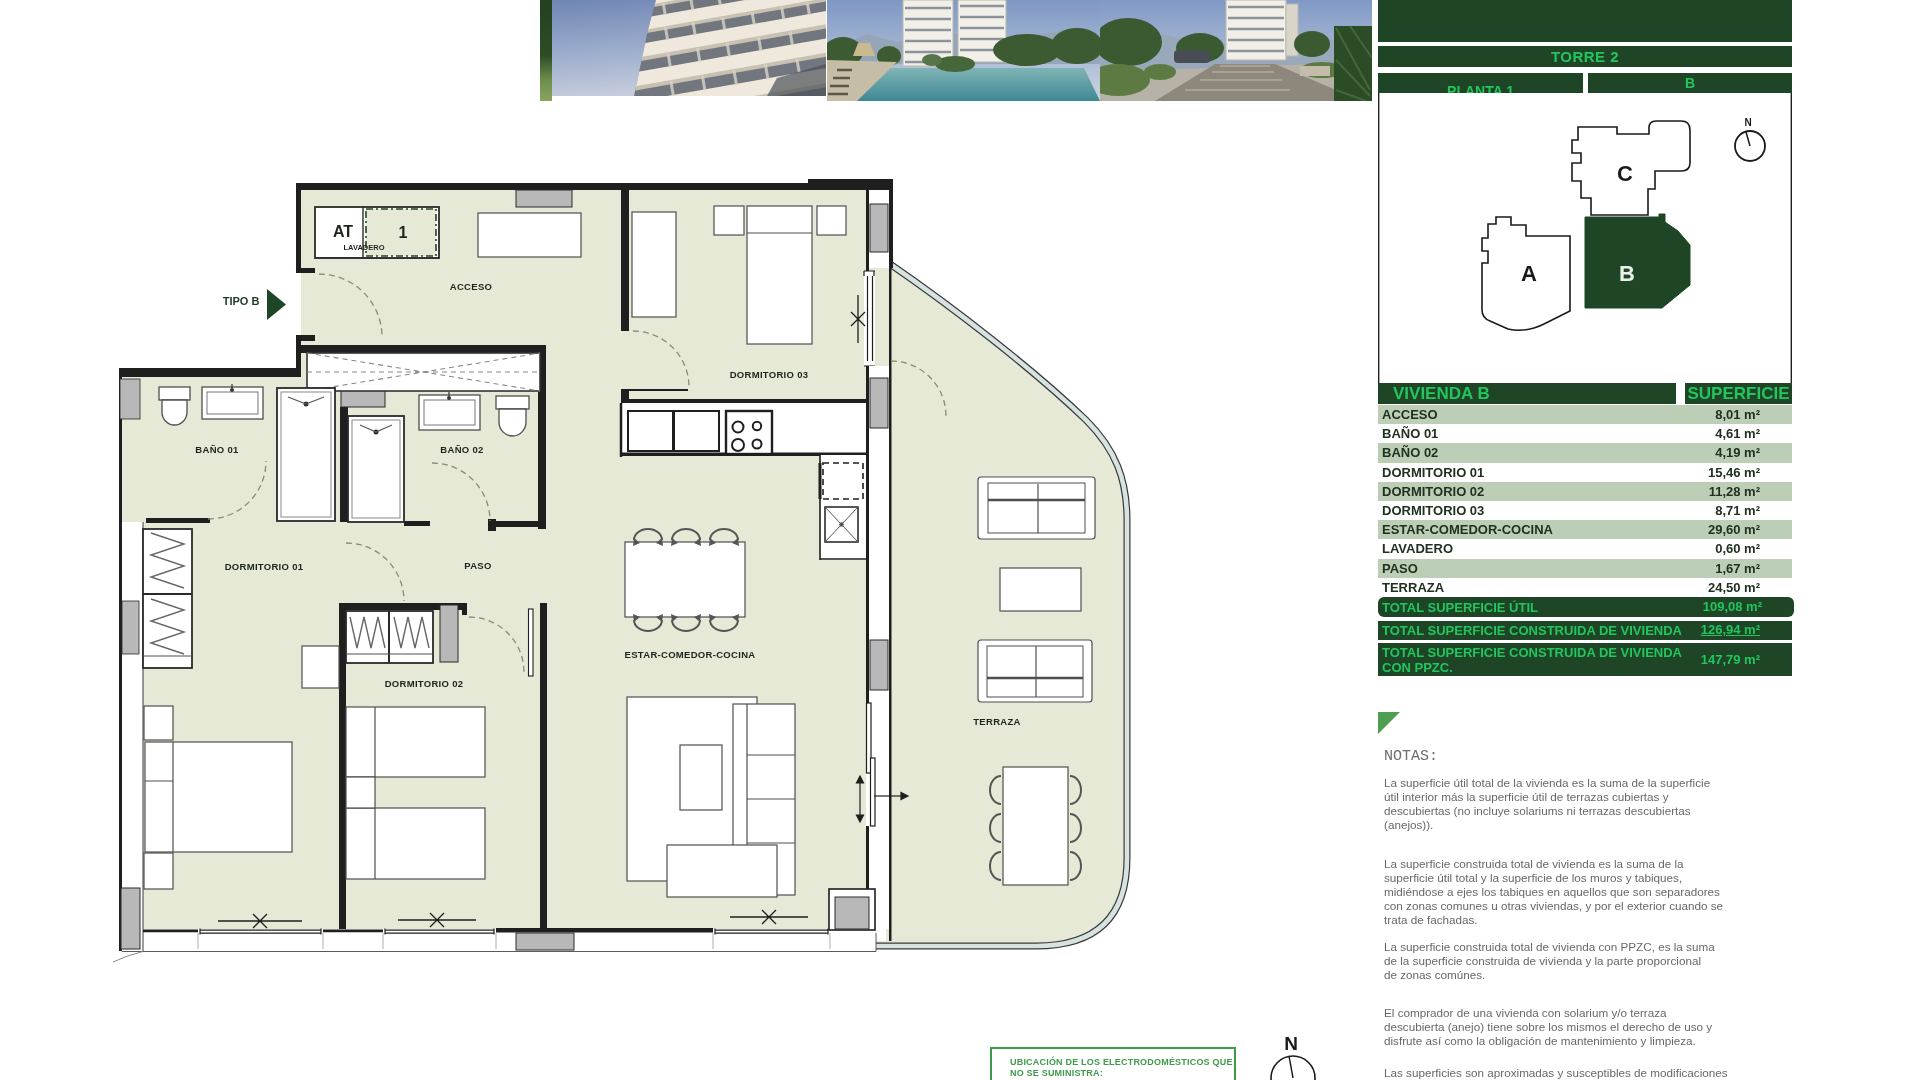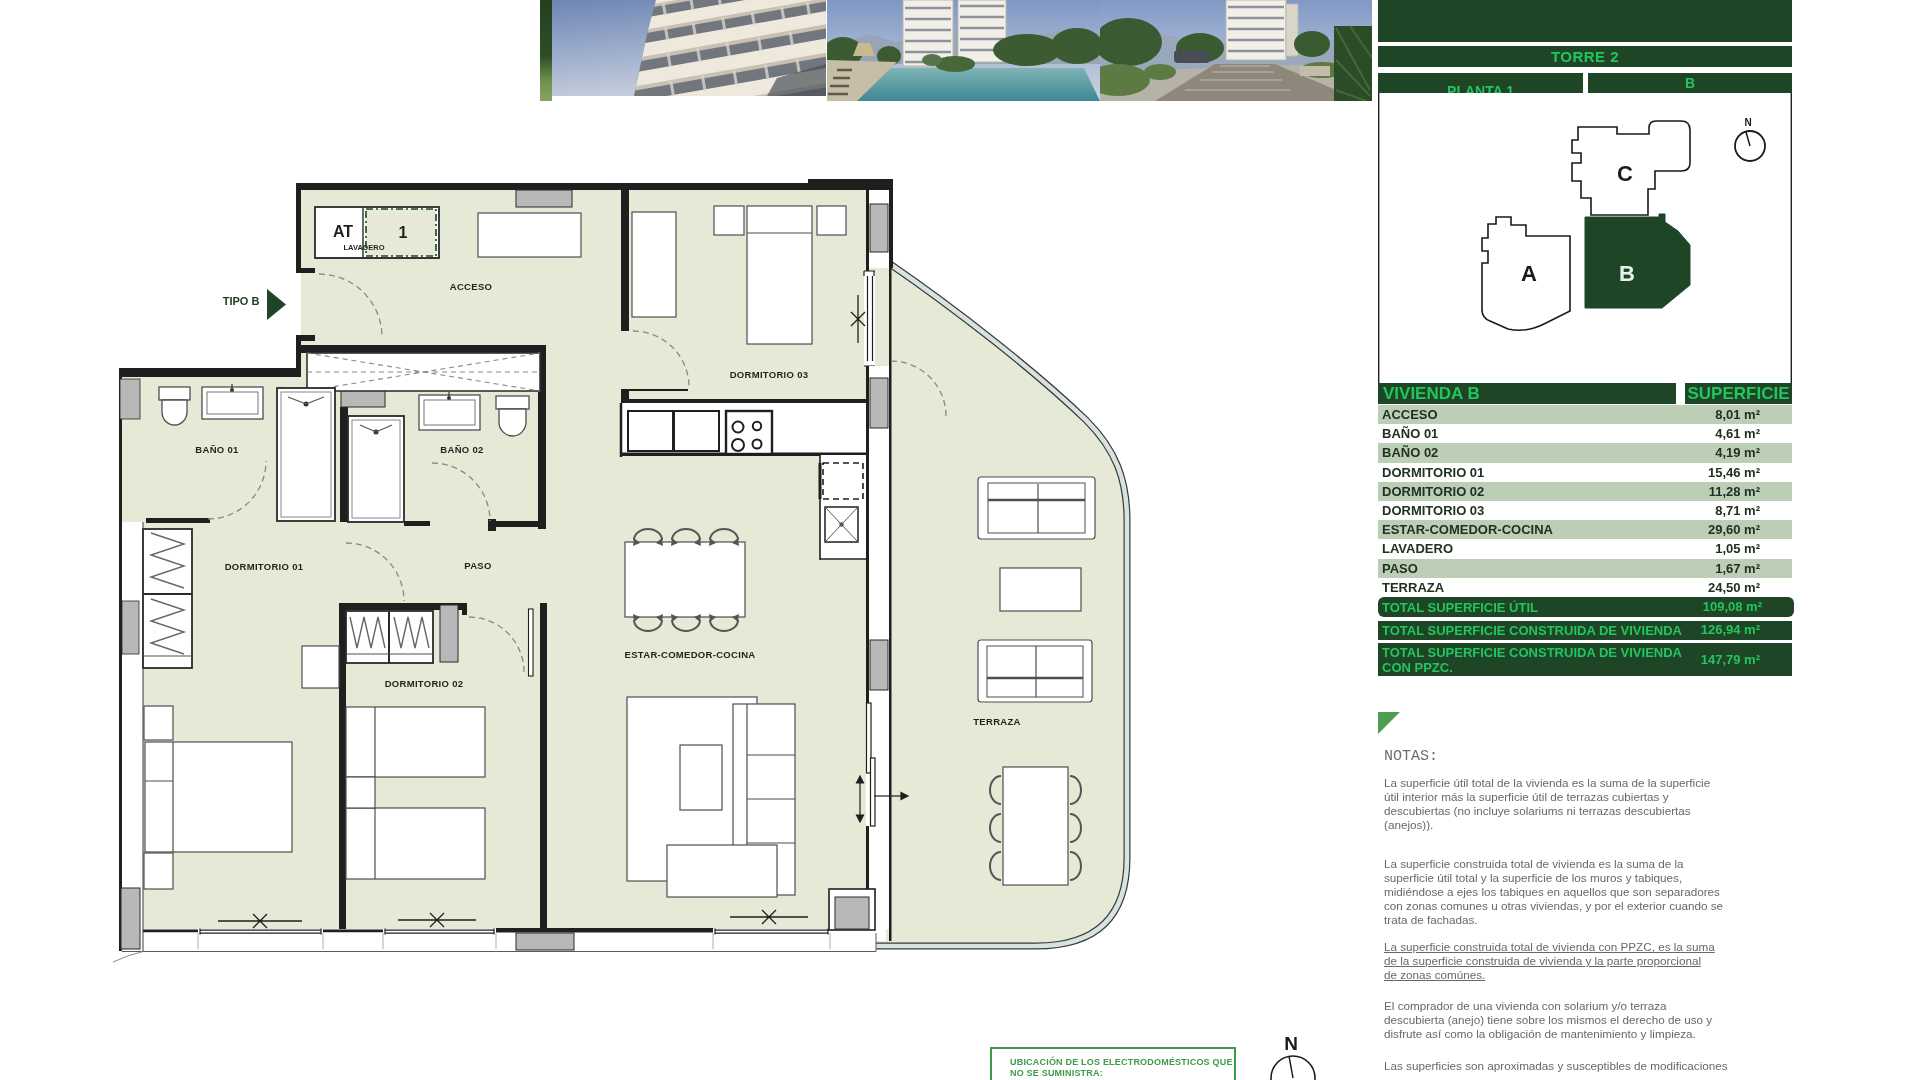--- a/index.html
+++ b/index.html
@@ -151,21 +151,21 @@
 
   <text x="247" y="88" font-size="22" font-weight="bold" fill="#1a1a1a" text-anchor="middle">C</text>
   <text x="249" y="188" font-size="22" font-weight="bold" fill="#e9efe9" text-anchor="middle">B</text>
   <text x="151" y="188" font-size="22" font-weight="bold" fill="#1a1a1a" text-anchor="middle">A</text>
 
   <circle cx="372" cy="53" r="15" fill="none" stroke="#1a1a1a" stroke-width="1.8"></circle>
   <path d="M372,53 L368,39" stroke="#1a1a1a" stroke-width="1.5"></path>
   <text x="370" y="33" font-size="10" font-weight="bold" fill="#1a1a1a" text-anchor="middle">N</text>
 </svg>
 
-<div class="bar dg" style="left:1378px;top:383px;width:298px;height:21px;justify-content:flex-start;padding-left:5px;font-size:17px;box-sizing:border-box;">VIVIENDA B</div>
+<div class="bar dg" style="left:1378px;top:383px;width:298px;height:21px;justify-content:flex-start;padding-left:15px;font-size:17px;box-sizing:border-box;">VIVIENDA B</div>
 <div class="bar dg" style="left:1685px;top:383px;width:107px;height:21px;font-size:17px;">SUPERFICIE</div>
 
 <div class="abs" id="rows" style="left:1378px;top:405px;width:414px;font-size:13px;font-weight:bold;color:#203120;">
 <div style="position:relative;height:19.2px;background:#bccfb6;">
         <span style="position:absolute;left:4px;top:2px;">ACCESO</span>
         <span style="position:absolute;right:32px;top:2px;">8,01 m²</span>
       </div>
 <div style="position:relative;height:19.2px;background:#ffffff;">
         <span style="position:absolute;left:4px;top:2px;">BAÑO 01</span>
         <span style="position:absolute;right:32px;top:2px;">4,61 m²</span>
@@ -185,51 +185,51 @@
 <div style="position:relative;height:19.2px;background:#ffffff;">
         <span style="position:absolute;left:4px;top:2px;">DORMITORIO 03</span>
         <span style="position:absolute;right:32px;top:2px;">8,71 m²</span>
       </div>
 <div style="position:relative;height:19.2px;background:#bccfb6;">
         <span style="position:absolute;left:4px;top:2px;">ESTAR-COMEDOR-COCINA</span>
         <span style="position:absolute;right:32px;top:2px;">29,60 m²</span>
       </div>
 <div style="position:relative;height:19.2px;background:#ffffff;">
         <span style="position:absolute;left:4px;top:2px;">LAVADERO</span>
-        <span style="position:absolute;right:32px;top:2px;">1,05 m²</span>
+        <span style="position:absolute;right:32px;top:2px;">0,60 m²</span>
       </div>
 <div style="position:relative;height:19.2px;background:#bccfb6;">
         <span style="position:absolute;left:4px;top:2px;">PASO</span>
         <span style="position:absolute;right:32px;top:2px;">1,67 m²</span>
       </div>
 <div style="position:relative;height:19.2px;background:#ffffff;">
         <span style="position:absolute;left:4px;top:2px;">TERRAZA</span>
         <span style="position:absolute;right:32px;top:2px;">24,50 m²</span>
       </div>
 </div>
 
 <div class="abs dg" style="left:1378px;top:597px;width:416px;height:20px;font-size:13px;font-weight:bold;border-radius:6px;">
   <span style="position:absolute;left:4px;top:3px;">TOTAL SUPERFICIE ÚTIL</span>
   <span style="position:absolute;right:32px;top:2px;">109,08 m²</span>
 </div>
 <div class="abs dg" style="left:1378px;top:621px;width:414px;height:19px;font-size:13px;font-weight:bold;">
   <span style="position:absolute;left:4px;top:2px;">TOTAL SUPERFICIE CONSTRUIDA DE VIVIENDA</span>
-  <span style="position:absolute;right:32px;top:1px;">126,94 m²</span>
+  <span style="position:absolute;right:32px;top:1px;text-decoration:underline;">126,94 m²</span>
 </div>
 <div class="abs dg" style="left:1378px;top:643px;width:414px;height:33px;font-size:13px;font-weight:bold;">
   <span style="position:absolute;left:4px;top:2px;line-height:15px;">TOTAL SUPERFICIE CONSTRUIDA DE VIVIENDA<br>CON PPZC.</span>
   <span style="position:absolute;right:32px;top:9px;">147,79 m²</span>
 </div>
 
 <div class="abs" style="left:1378px;top:712px;width:0;height:0;border-left:22px solid #4d9e50;border-bottom:22px solid transparent;"></div>
 <div class="abs" style="left:1384px;top:748px;font-size:15px;color:#6e6e6e;font-family:Liberation Mono, monospace;">NOTAS:</div>
 <div class="abs" style="left:1384px;top:776px;width:440px;font-size:11.7px;line-height:14px;color:#686868;">
   <div style="margin-bottom:25px;">La superficie útil total de la vivienda es la suma de la superficie<br>útil interior más la superficie útil de terrazas cubiertas y<br>descubiertas (no incluye solariums ni terrazas descubiertas<br>(anejos)).</div>
   <div style="margin-bottom:13px;">La superficie construida total de vivienda es la suma de la<br>superficie útil total y la superficie de los muros y tabiques,<br>midiéndose a ejes los tabiques en aquellos que son separadores<br>con zonas comunes u otras viviendas, y por el exterior cuando se<br>trata de fachadas.</div>
-  <div style="margin-bottom:17px;text-decoration:underline;">La superficie construida total de vivienda con PPZC, es la suma<br>de la superficie construida de vivienda y la parte proporcional<br>de zonas comúnes.</div>
+  <div style="margin-bottom:24px;">La superficie construida total de vivienda con PPZC, es la suma<br>de la superficie construida de vivienda y la parte proporcional<br>de zonas comúnes.</div>
   <div style="margin-bottom:18px;">El comprador de una vivienda con solarium y/o terraza<br>descubierta (anejo) tiene sobre los mismos el derecho de uso y<br>disfrute así como la obligación de mantenimiento y limpieza.</div>
   <div>Las superficies son aproximadas y susceptibles de modificaciones</div>
 </div>
 
 <div class="abs" style="left:990px;top:1047px;width:242px;height:40px;border:2px solid #3f9b4a;"></div>
 <div class="abs" style="left:1010px;top:1057px;font-size:9px;font-weight:bold;color:#3f9b4a;line-height:11px;letter-spacing:0.2px;">UBICACIÓN DE LOS ELECTRODOMÉSTICOS QUE<br>NO SE SUMINISTRA:</div>
 
 <svg class="abs" style="left:1255px;top:1028px" width="80" height="52" viewBox="0 0 80 52">
   <text x="36" y="22" font-size="19" font-weight="bold" fill="#1a1a1a" text-anchor="middle">N</text>
   <circle cx="38" cy="50" r="22" fill="none" stroke="#1a1a1a" stroke-width="1.6"></circle>

